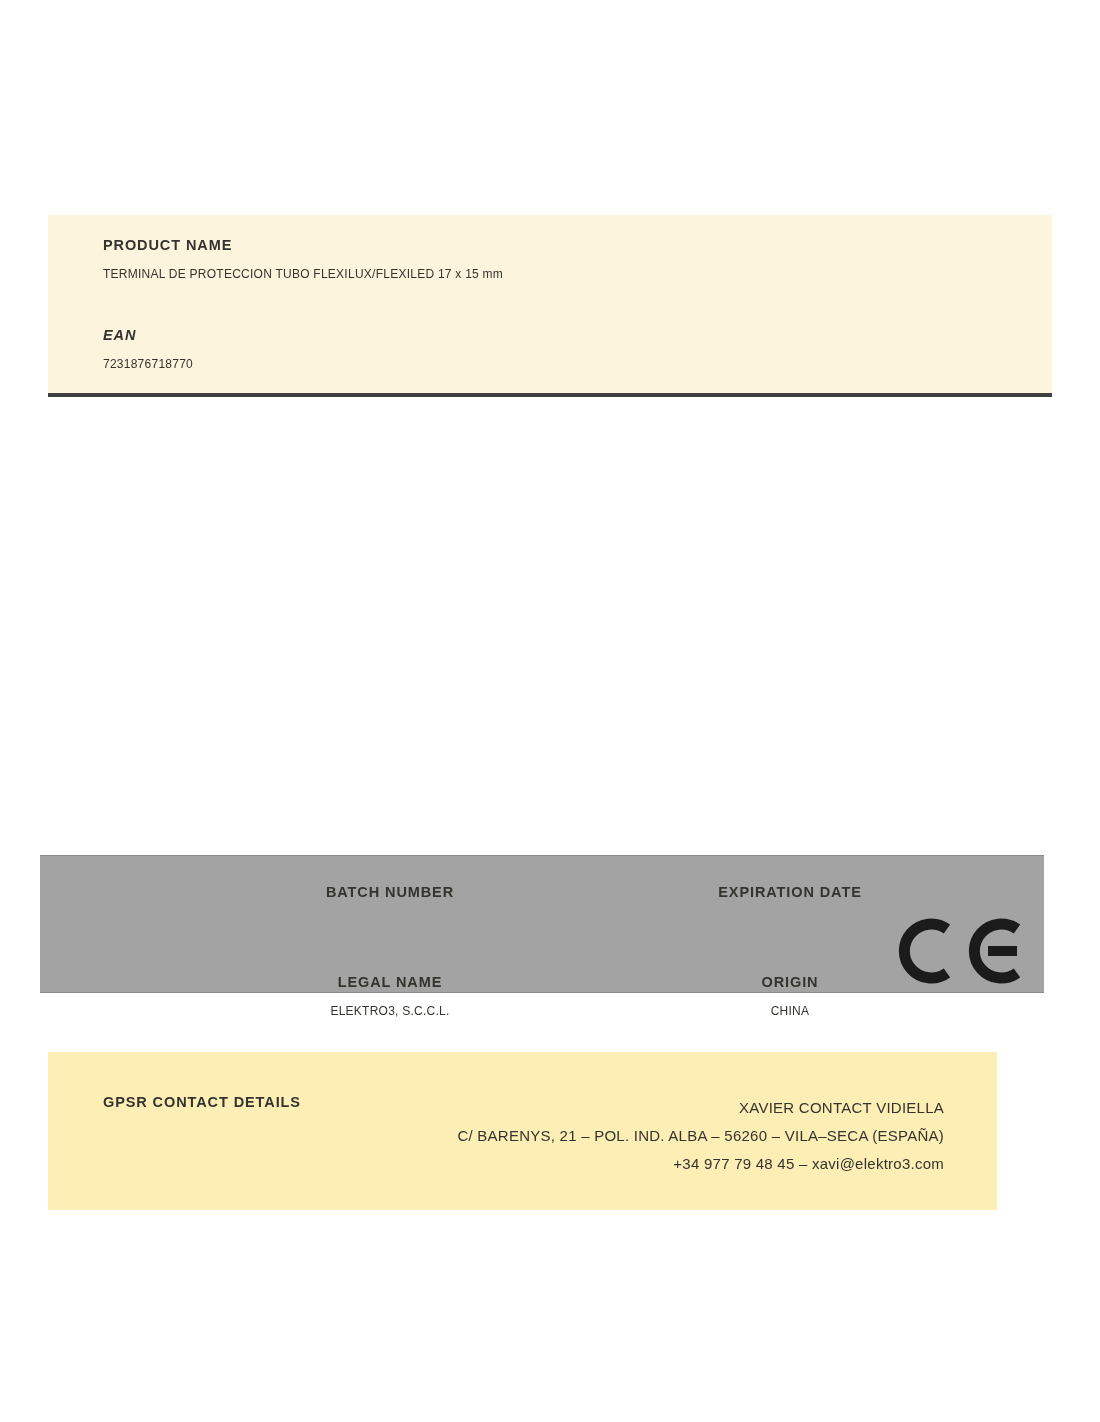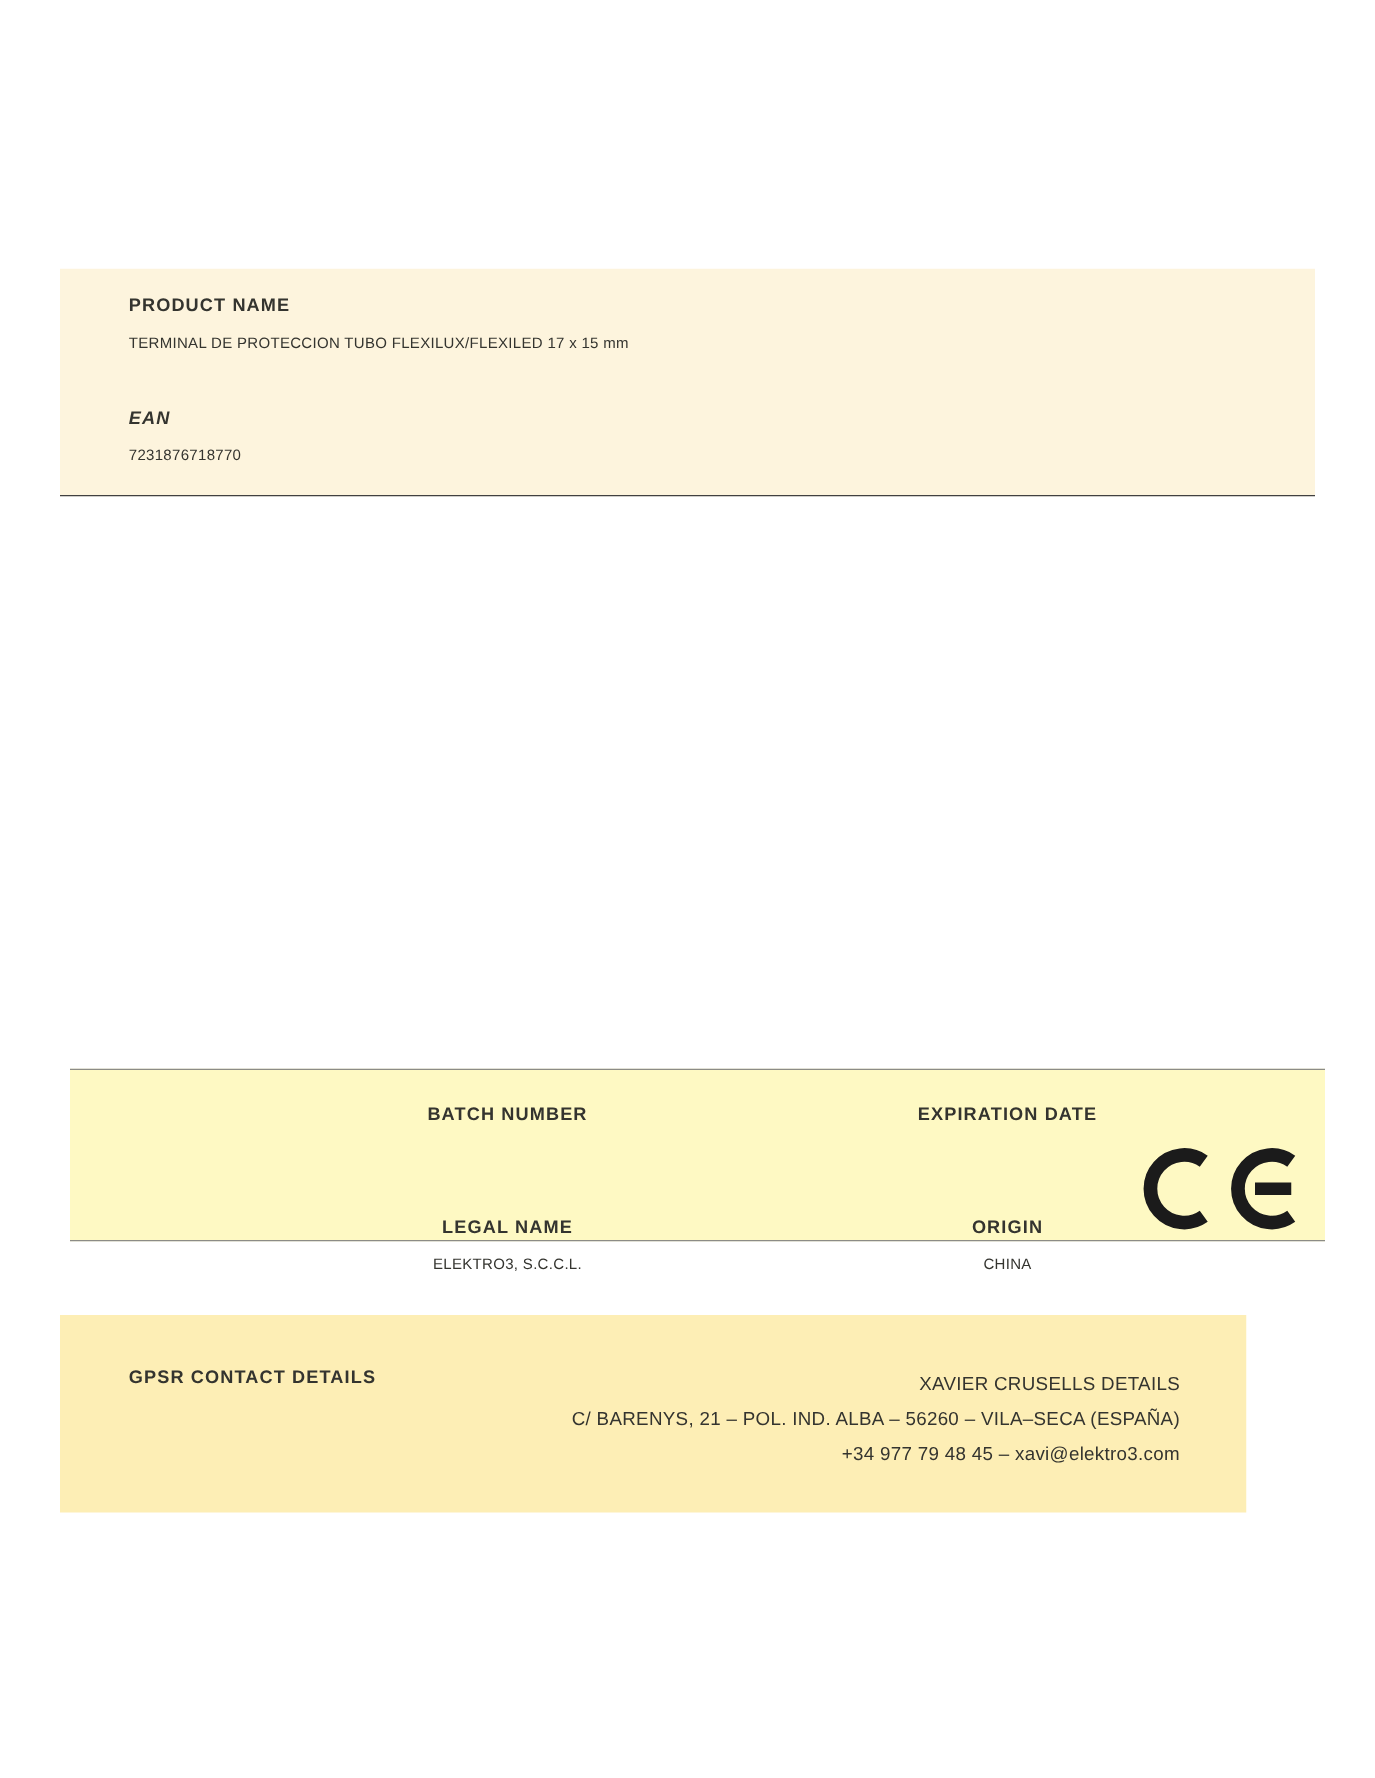--- a/index.html
+++ b/index.html
@@ -25,21 +25,21 @@
     background: #ffffff;
   }
 
   
   .top-block {
     position: absolute;
     left: 48px;
     top: 215px;
     width: 1004px;
     background: #fdf4dd;
-    border-bottom: 1px solid #404040;
+    border-bottom: 4px solid #404040;
     padding: 0;
     box-sizing: border-box;
     height: 182px;
   }
   .field-label {
     font-size: 14.5px;
     font-weight: bold;
     letter-spacing: 0.9px;
     color: #34342f;
   }
@@ -66,25 +66,25 @@
   }
   .top-block .ean-value {
     position: absolute;
     left: 55px;
     top: 142px;
   }
 
   
   .mid-block {
     position: absolute;
-    left: 56px;
+    left: 40px;
     top: 855px;
     width: 1004px;
     height: 138px;
-    background: #fef9c3;
+    background: #a3a3a3;
     border-top: 1px solid #8c8c86;
     border-bottom: 1px solid #8c8c86;
     box-sizing: border-box;
   }
   .mid-block .cell {
     position: absolute;
     text-align: center;
   }
   .col-a { left: 180px; width: 340px; }
   .col-b { left: 580px; width: 340px; }
@@ -163,19 +163,19 @@
         <path d="M52 13 A27 27 0 1 0 52 57" stroke="#1b1b1b" stroke-width="11" fill="none" stroke-linecap="butt"></path>
         <path d="M122 13 A27 27 0 1 0 122 57" stroke="#1b1b1b" stroke-width="11" fill="none" stroke-linecap="butt"></path>
         <rect x="93" y="30" width="29" height="10" fill="#1b1b1b"></rect>
       </svg>
     </div>
   </div>
 
   <div class="gpsr-block">
     <div class="gpsr-label">GPSR CONTACT DETAILS</div>
     <div class="gpsr-lines">
-      <div>XAVIER CRUSELLS DETAILS</div>
+      <div>XAVIER CONTACT VIDIELLA</div>
       <div>C/ BARENYS, 21 – POL. IND. ALBA – 56260 – VILA–SECA (ESPAÑA)</div>
       <div>+34 977 79 48 45 – xavi@elektro3.com</div>
     </div>
   </div>
 
 </div>
 
 </body></html>

